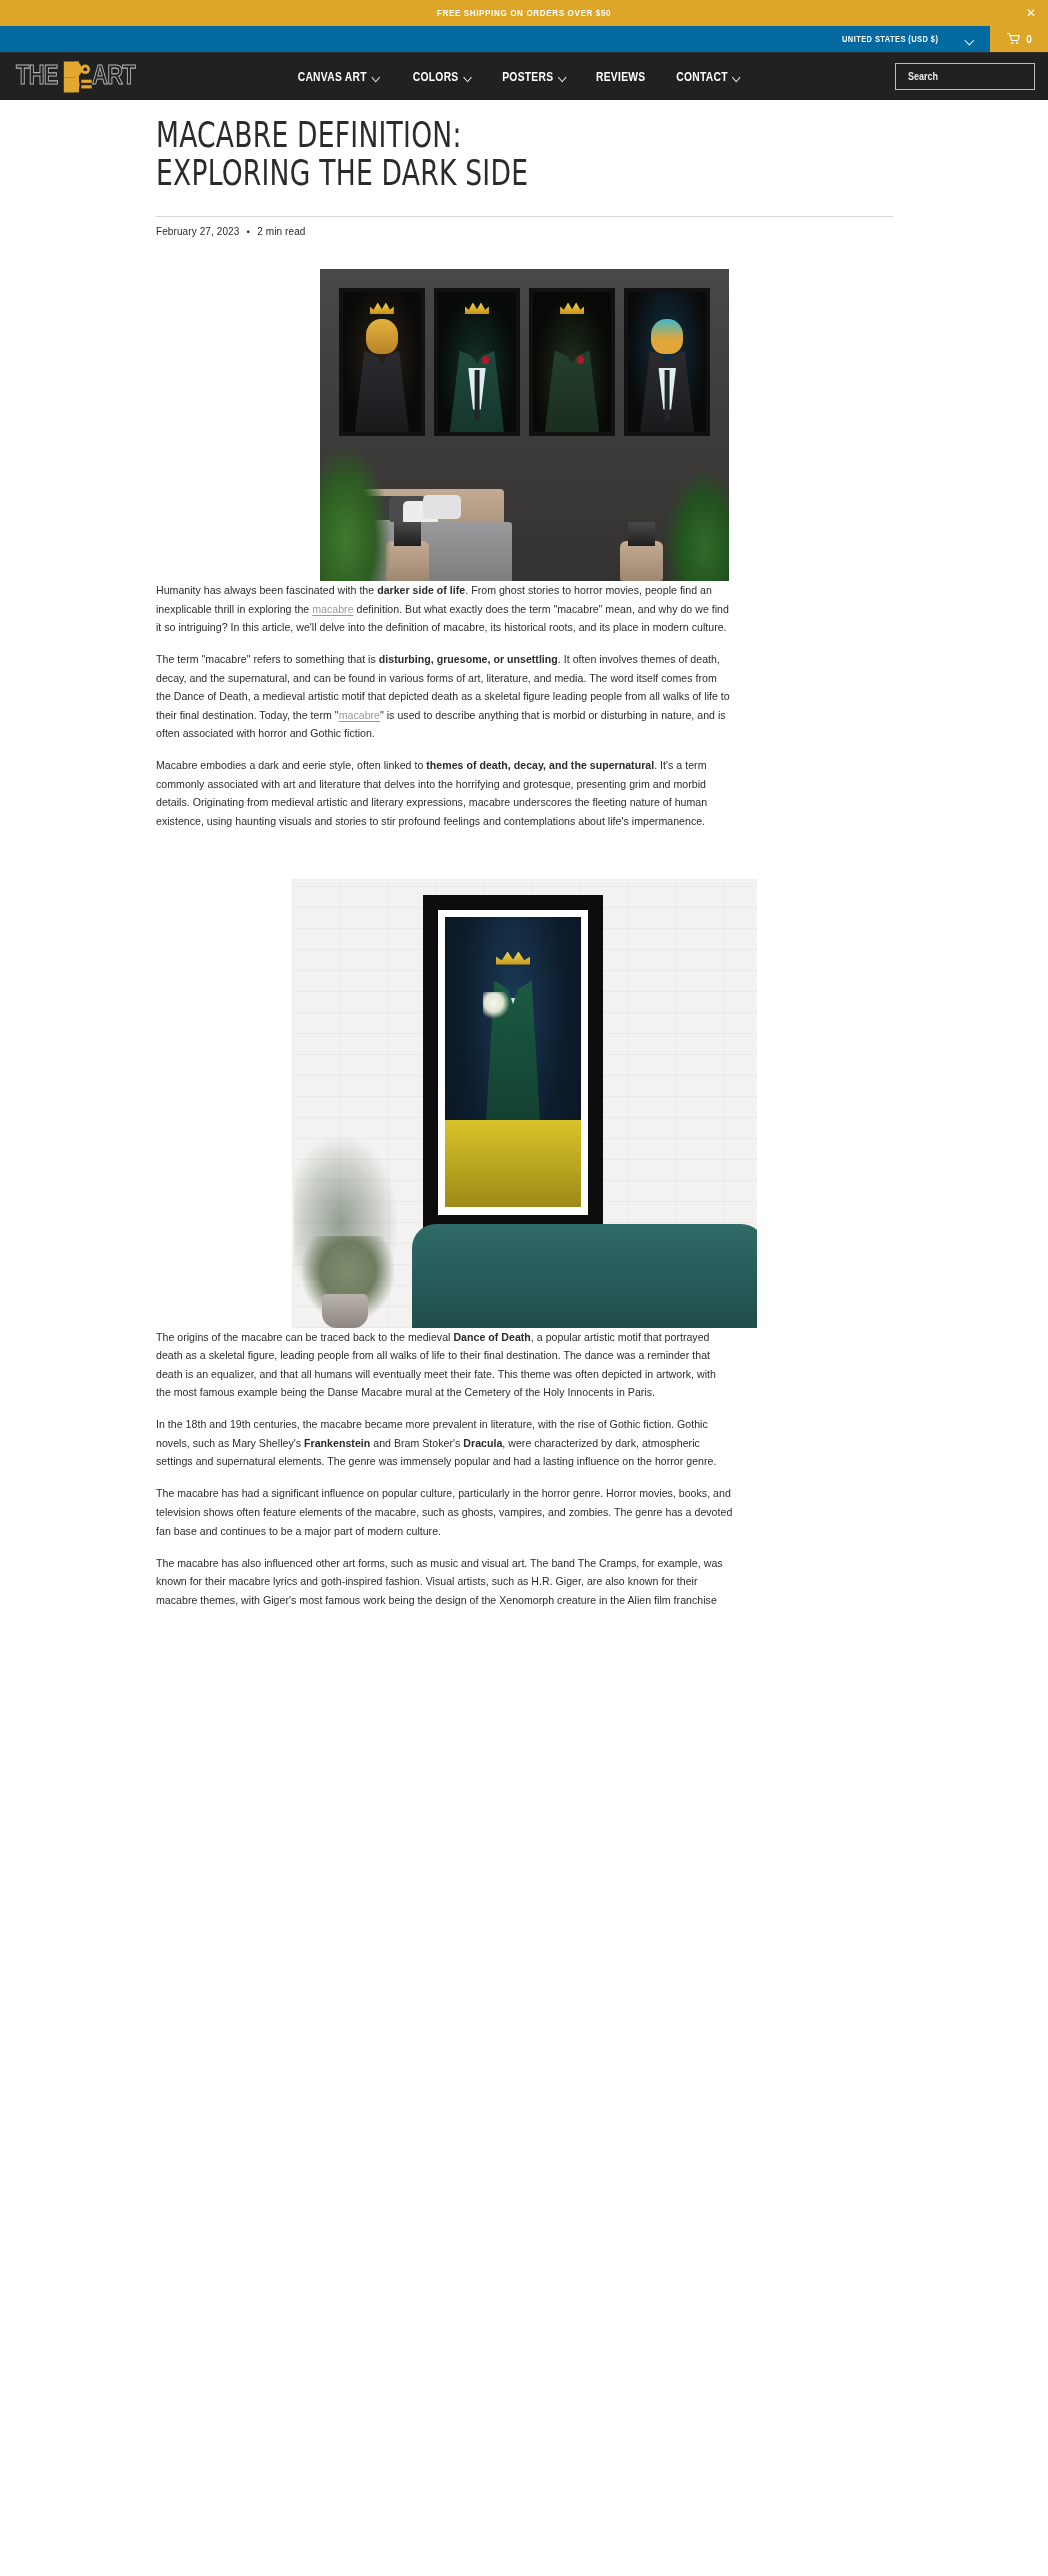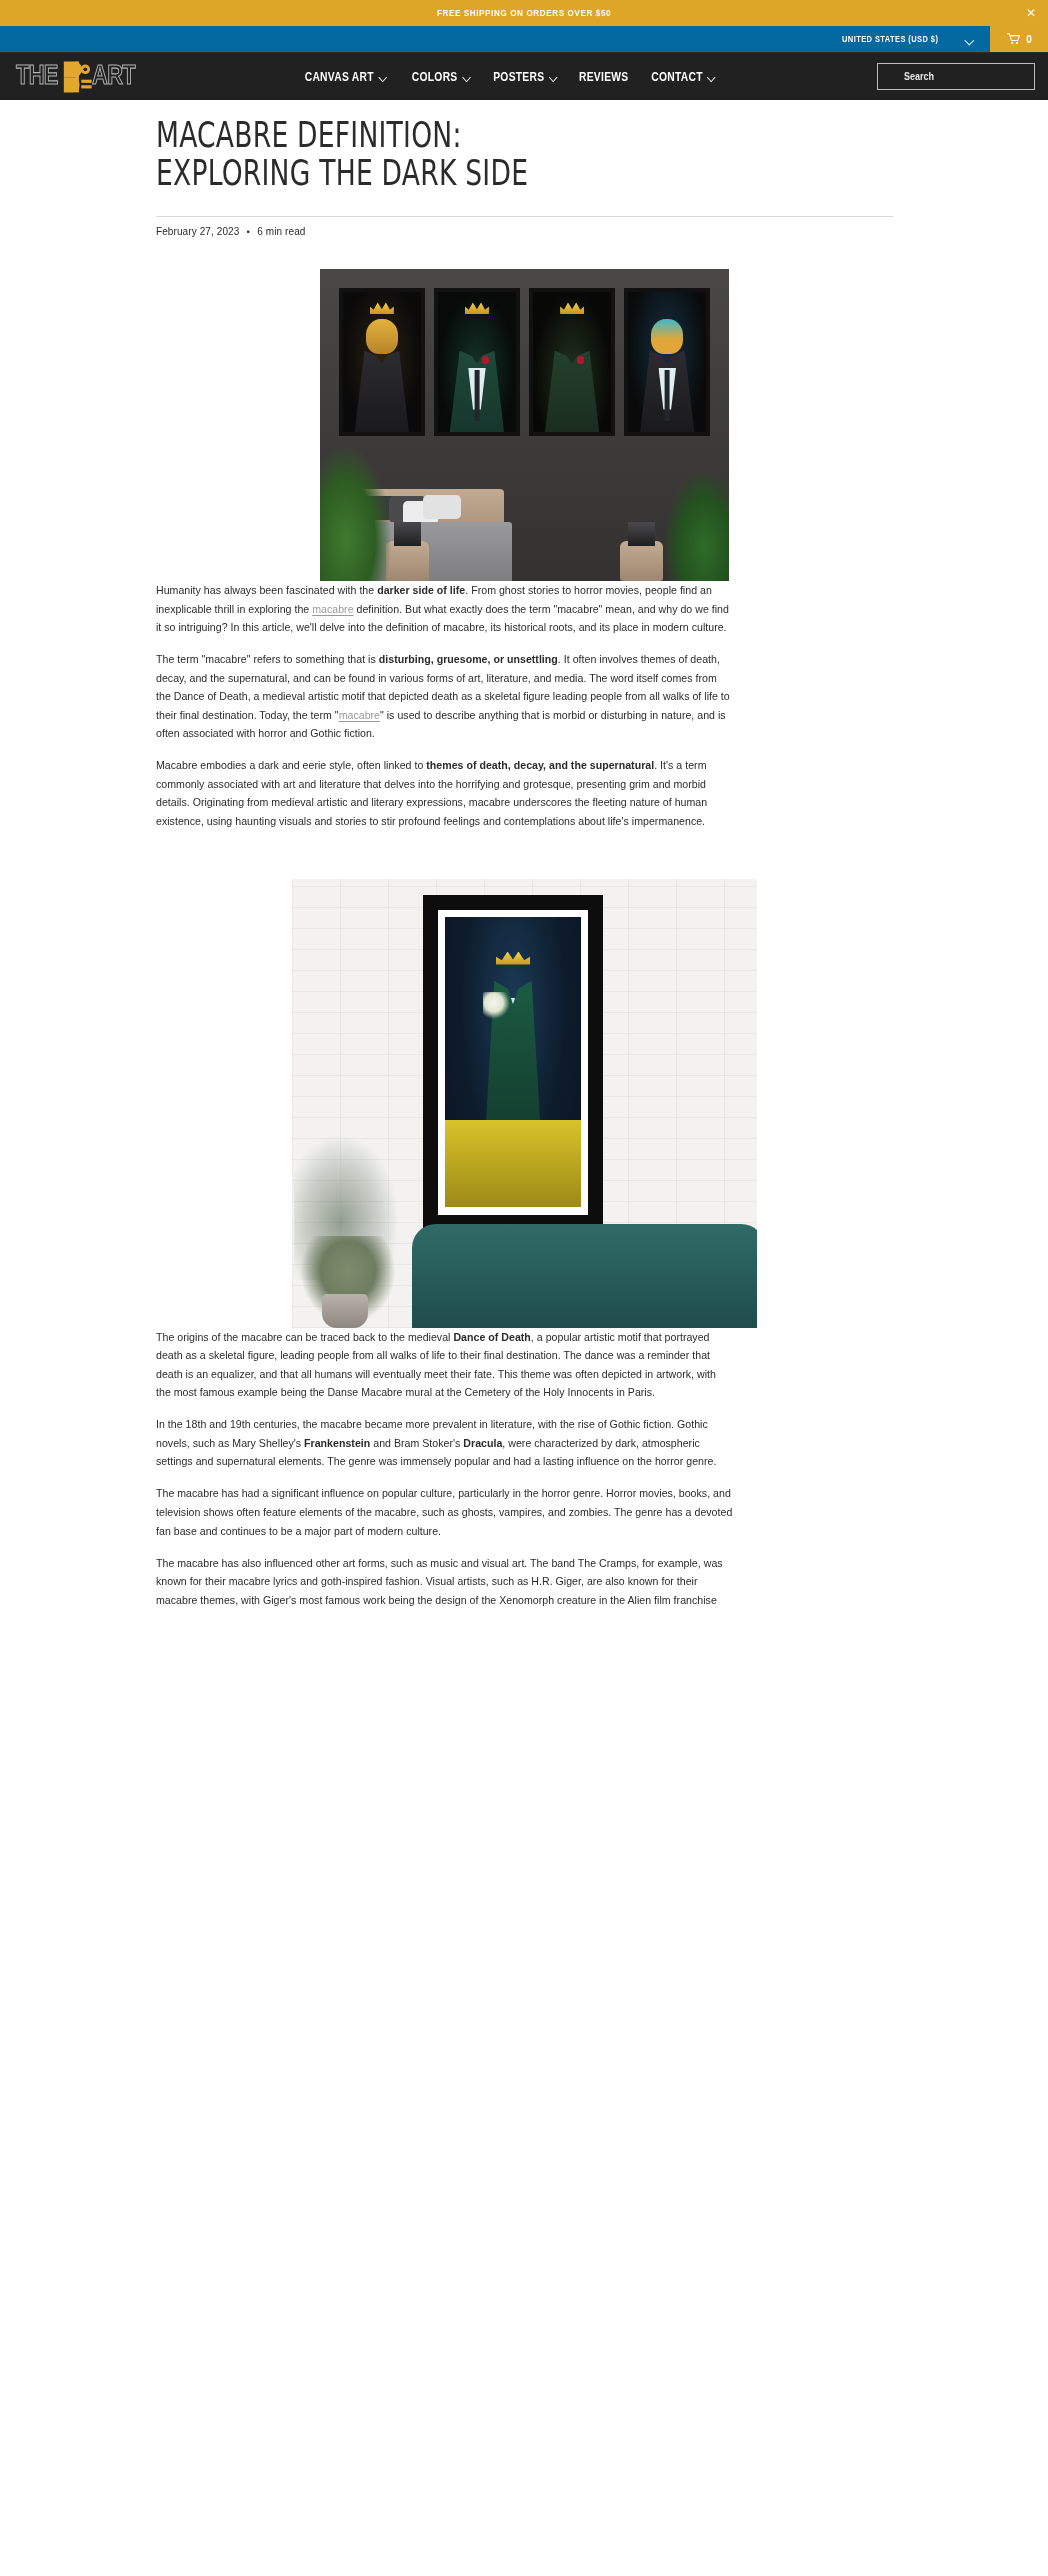--- a/index.html
+++ b/index.html
@@ -107,44 +107,44 @@
     flex: 0 0 auto;
     display: flex;
     align-items: center;
     text-decoration: underline;
   }
   .nav-links {
     flex: 1;
     display: flex;
     align-items: flex-start;
     justify-content: center;
-    gap: 13px;
+    gap: 21px;
     margin-left: -16px;
   }
   .nav-item {
     display: flex;
     align-items: center;
     gap: 5.6px;
     color: #ffffff;
     font-size: 12px;
     font-weight: 700;
     letter-spacing: 0.3px;
     text-transform: uppercase;
     cursor: pointer;
     transform: scaleX(0.86);
   }
   .nav-item .chev { width: 9.6px; height: 6.4px; }
   .nav-item .chev::before { width: 6.4px; height: 6.4px; border-width: 1.1px; }
   .search-box {
-    width: 158px;
+    width: 140px;
     height: 27px;
     border: 0.8px solid #bdbdbd;
     display: flex;
     align-items: center;
-    padding: 0 26px;
+    padding: 0 12px;
     flex: 0 0 auto;
   }
   .search-input {
     flex: 1;
     background: transparent;
     border: none;
     outline: none;
     color: #e4e4e4;
     font-family: "Liberation Sans", sans-serif;
     font-size: 10px;
@@ -469,21 +469,21 @@
   <div class="container">
 
 
     <h1 class="post-title condensed">MACABRE DEFINITION: EXPLORING THE DARK SIDE</h1>
 
     <div class="rule"></div>
 
     <div class="meta">
       <span>February 27, 2023</span>
       <span class="dot">•</span>
-      <span>6 min read</span>
+      <span>2 min read</span>
     </div>
 
     <div class="hero-wrap">
       <div class="hero">
         <div class="wall"></div>
         <div class="frames">
           <div class="frm f1">
             <div class="art"></div>
               <div class="crown-sh"></div>
               <div class="skull"></div>

